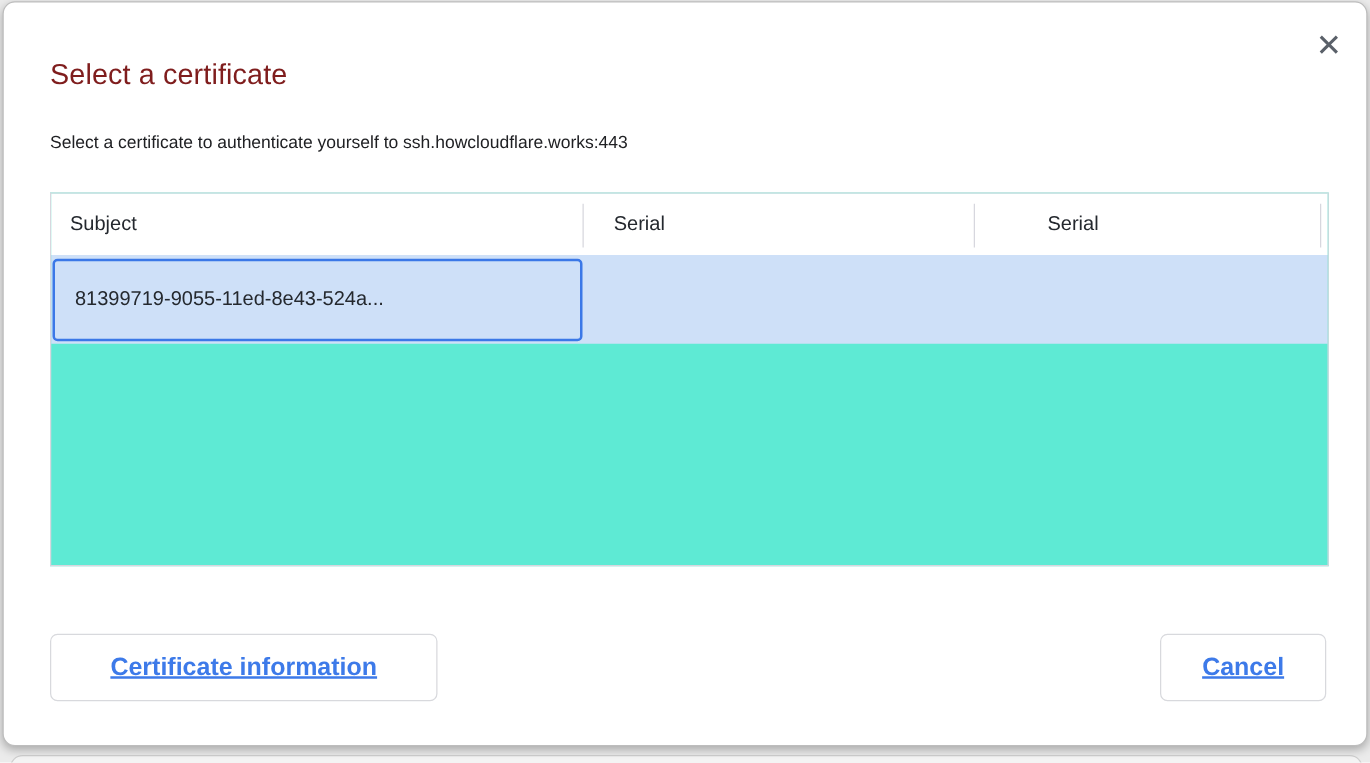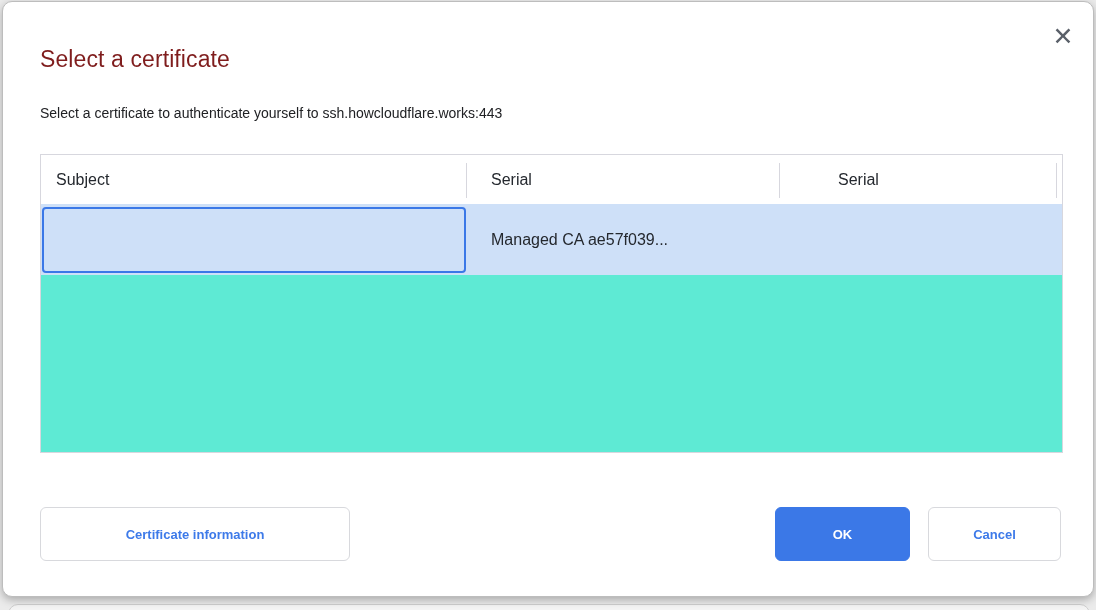--- a/index.html
+++ b/index.html
@@ -68,23 +68,24 @@
     position:absolute;top:0;height:71px;display:flex;align-items:center;
     font-size:16px;color:#24282e;white-space:nowrap;
   }
   .c1{left:19px;}
   .c2{left:450px;}
   .c3{left:757px;}
   .btn{
     position:absolute;top:505px;height:54px;
     border-radius:6px;cursor:pointer;
     font-family:"Liberation Sans",sans-serif;
-    font-size:13px;font-weight:600;
+    font-size:20px;font-weight:600;
     display:flex;align-items:center;justify-content:center;
     box-sizing:border-box;
+    text-decoration:underline;
   }
   .btn.outline{
     background:#ffffff;border:1px solid #d8d9dd;color:#3d7ae9;
   }
   .btn.primary{
     background:#3b78e7;border:1px solid #3b78e7;color:#ffffff;font-weight:700;
   }
   .cert-info-btn{left:37px;width:310px;}
   .ok-btn{left:772px;width:135px;}
   .cancel-btn{left:925px;width:133px;}
@@ -111,22 +112,21 @@
         <div class="th th1">Subject</div>
         <div class="vdiv d1"></div>
         <div class="th th2">Serial</div>
         <div class="vdiv d2"></div>
         <div class="th th3">Serial</div>
         <div class="vdiv d3"></div>
       </div>
 
       <div class="row">
         <div class="focus-ring"></div>
-        <div class="cell c2">Managed CA ae57f039...</div>
+        <div class="cell c1">81399719-9055-11ed-8e43-524a...</div>
       </div>
     </div>
 
     <button class="btn outline cert-info-btn">Certificate information</button>
-    <button class="btn primary ok-btn">OK</button>
     <button class="btn outline cancel-btn">Cancel</button>
 
   </div>
 </div>
 
 </body></html>

